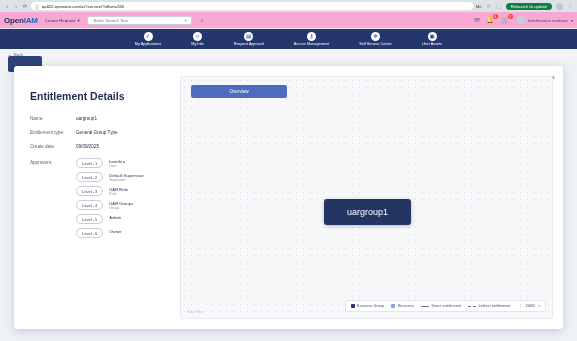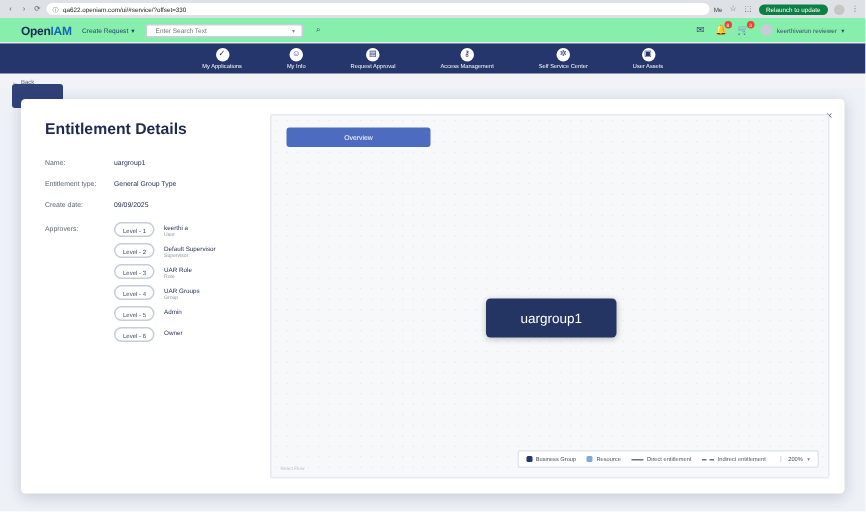--- a/index.html
+++ b/index.html
@@ -29,23 +29,23 @@
   .url-txt { white-space:nowrap; overflow:hidden; }
   .chrome-right { display:flex; align-items:center; gap:4px; font-size:4.2px; color:#3c4043; }
   .relaunch {
     background:#0b8043; color:#fff; border-radius:6px;
     padding:1px 5px; font-size:4.2px; white-space:nowrap;
   }
   .avatar-chrome { width:7px; height:7px; border-radius:50%; background:#c4c7c5; }
 
   
   .app-header {
-    height:17px; background:#86efac;
+    height:17px; background:#f9a8d4;
     display:flex; align-items:center; gap:7px;
-    padding:0 14px;
+    padding:0 4px;
     border-bottom:1px solid #e7e9ee;
   }
   .logo { font-size:8px; font-weight:bold; color:#1b2a56; letter-spacing:-0.2px; }
   .logo .blue { color:#1668b3; }
   .create-req {
     font-size:4.4px; color:#28406b; white-space:nowrap;
     display:flex; align-items:center; gap:2px;
   }
   .search-wrap {
     display:flex; align-items:center;
@@ -104,21 +104,21 @@
     width:549px; height:263px;
     background:#ffffff; border-radius:3px;
     box-shadow:0 2px 10px rgba(20,30,60,.18);
     display:flex;
   }
   .modal-close {
     position:absolute; right:8px; top:8px;
     font-size:7px; color:#4a5costume; color:#4a5368; cursor:pointer; line-height:1;
   }
 
-  .modal-left { width:162px; padding:14px 12px 10px 16px; }
+  .modal-left { width:162px; padding:24px 12px 10px 16px; }
   .modal-title { font-size:10.5px; color:#1f2b4d; font-weight:bold; margin-bottom:14px; }
 
   .field-row { display:flex; font-size:4.6px; margin-bottom:9px; }
   .field-label { width:46px; color:#5d6474; flex-shrink:0; }
   .field-value { color:#1f2b4d; }
 
   .appr-row { display:flex; font-size:4.6px; }
   .appr-label { width:46px; color:#5d6474; flex-shrink:0; padding-top:2px; }
   .levels { display:flex; flex-direction:column; gap:4px; }
   .level-line { display:flex; align-items:flex-start; gap:6px; }

